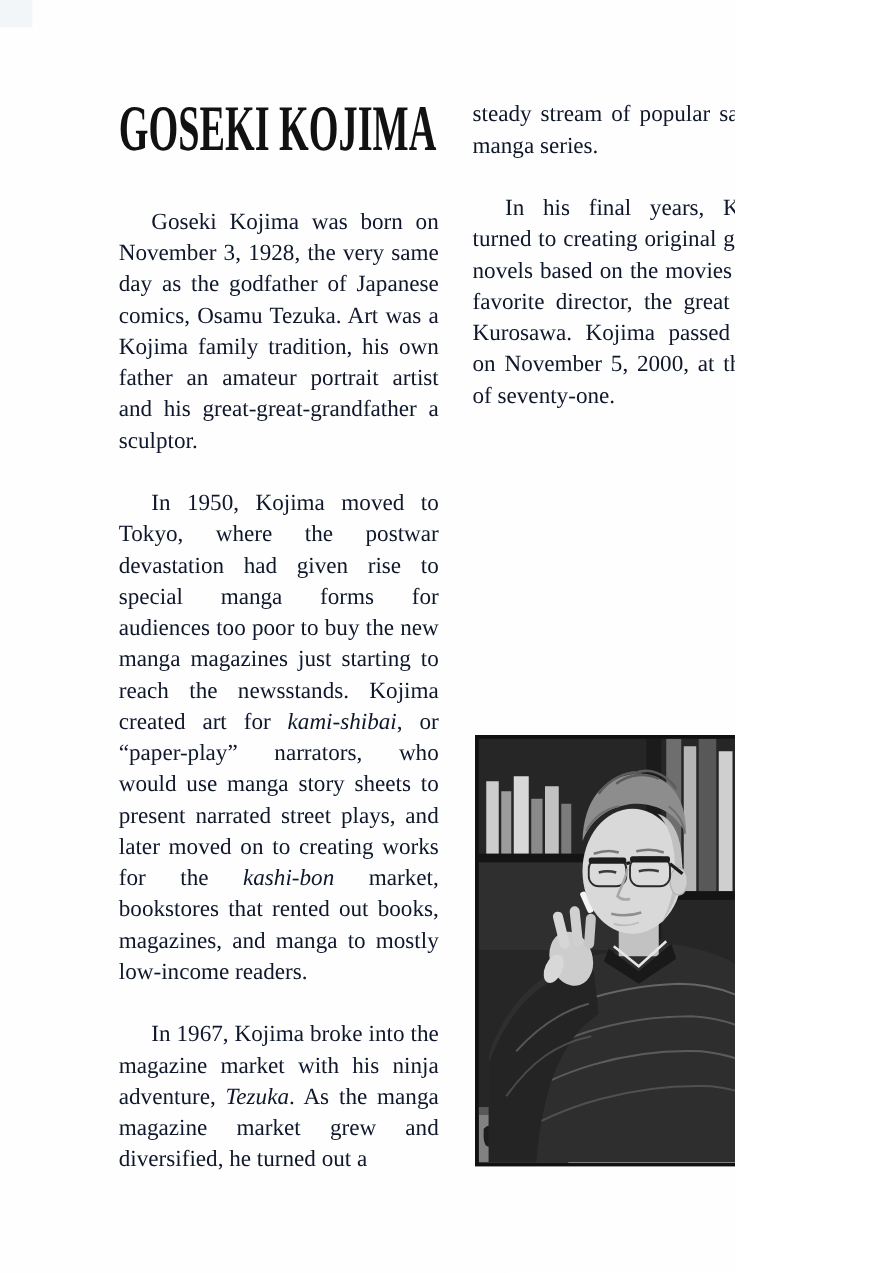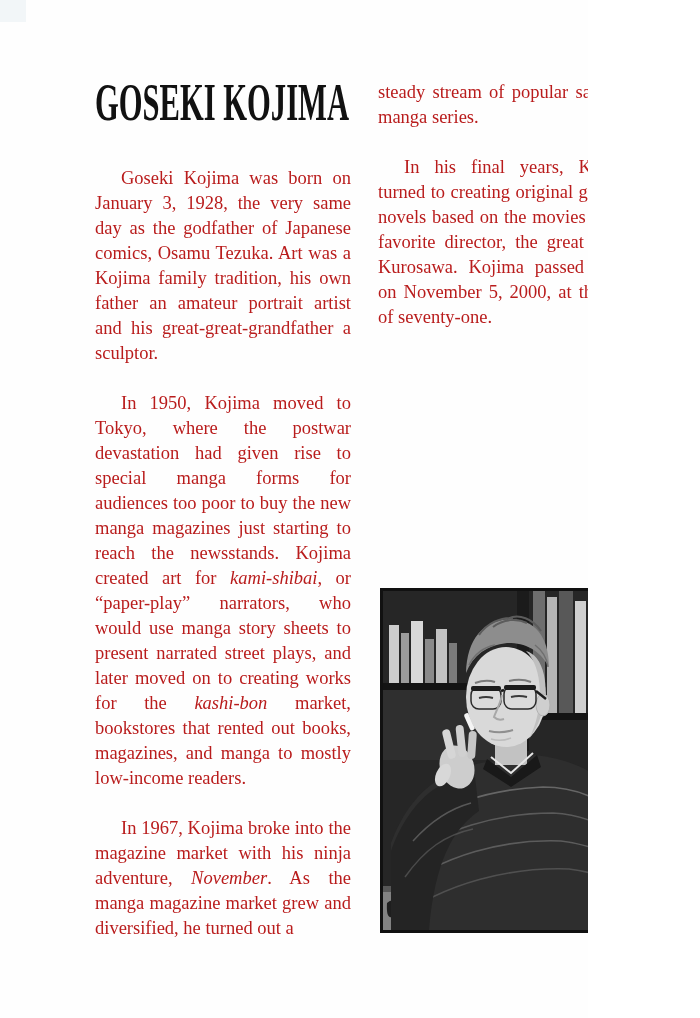--- a/index.html
+++ b/index.html
@@ -2,21 +2,21 @@
 <html><head>
 <meta charset="utf-8">
 <style>
   html, body { margin: 0; padding: 0; background: #ffffff; }
   .page {
     position: relative;
     width: 588px;
     height: 1018px;
     background: #fefefe;
     font-family: "Liberation Serif", serif;
-    color: #b91c1c;
+    color: #0f172a;
     overflow: hidden;
   }
   .corner-artifact {
     position: absolute; left: 0; top: 0;
     width: 26px; height: 22px;
     background: #f2f6f8;
   }
   .col {
     position: absolute;
     width: 256px;
@@ -45,23 +45,23 @@
 <body>
 
 <div class="page">
   <div class="corner-artifact"></div>
 
   <div class="col col-left">
     <svg class="title-svg" width="256" height="44" viewBox="0 0 256 44" aria-hidden="false">
       <text x="0" y="38" font-family="Liberation Serif, serif" font-weight="bold" font-size="52" fill="#111111" textLength="254" lengthAdjust="spacingAndGlyphs">GOSEKI KOJIMA</text>
     </svg>
     <div id="left-col-paras">
-        <p class="para">Goseki Kojima was born on January 3, 1928, the very same day as the godfather of Japanese comics, Osamu Tezuka. Art was a Kojima family tradition, his own father an amateur portrait artist and his great-great-grandfather a sculptor.</p>
+        <p class="para">Goseki Kojima was born on November 3, 1928, the very same day as the godfather of Japanese comics, Osamu Tezuka. Art was a Kojima family tradition, his own father an amateur portrait artist and his great-great-grandfather a sculptor.</p>
         <p class="para">In 1950, Kojima moved to Tokyo, where the postwar devastation had given rise to special manga forms for audiences too poor to buy the new manga magazines just starting to reach the newsstands. Kojima created art for <i>kami-shibai</i>, or “paper-play” narrators, who would use manga story sheets to present narrated street plays, and later moved on to creating works for the <i>kashi-bon</i> market, bookstores that rented out books, magazines, and manga to mostly low-income readers.</p>
-        <p class="para">In 1967, Kojima broke into the magazine market with his ninja adventure, <i>November</i>. As the manga magazine market grew and diversified, he turned out a</p>
+        <p class="para">In 1967, Kojima broke into the magazine market with his ninja adventure, <i>Tezuka</i>. As the manga magazine market grew and diversified, he turned out a</p>
       </div>
   </div>
 
   <div class="col col-right">
     <div id="right-col-paras">
         <p class="para no-indent">steady stream of popular samurai manga series.</p>
         <p class="para">In his final years, Kojima turned to creating original graphic novels based on the movies of his favorite director, the great Akira Kurosawa. Kojima passed away on November 5, 2000, at the age of seventy-one.</p>
       </div>
   </div>
 

